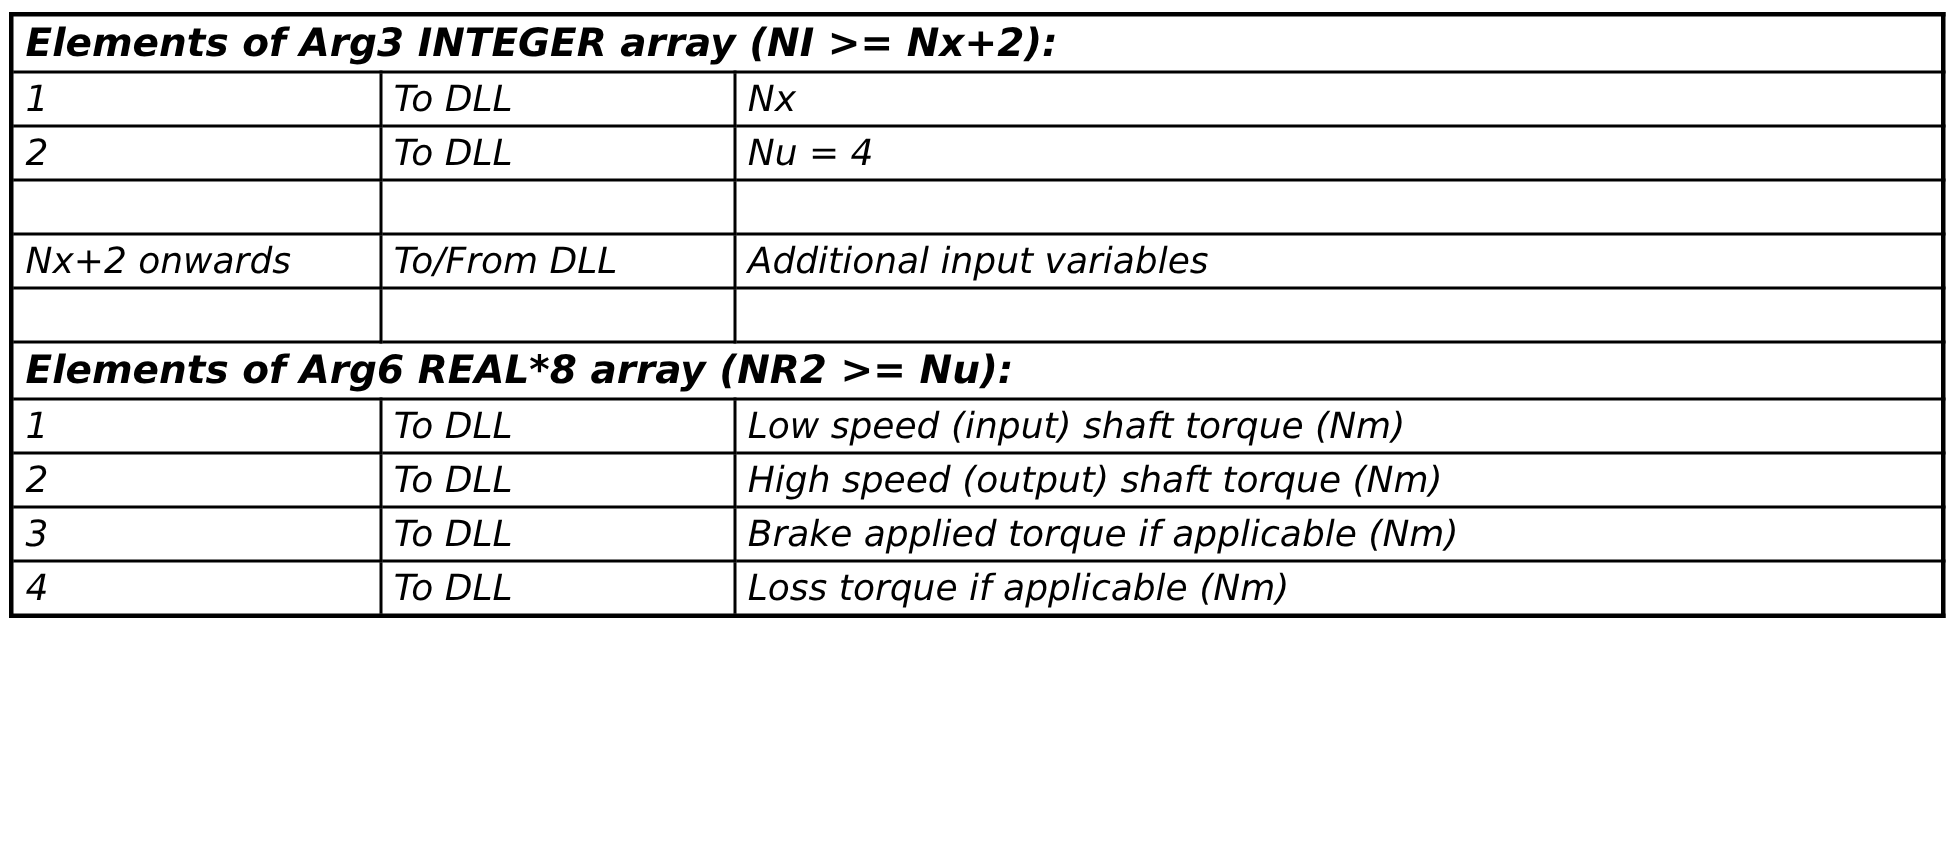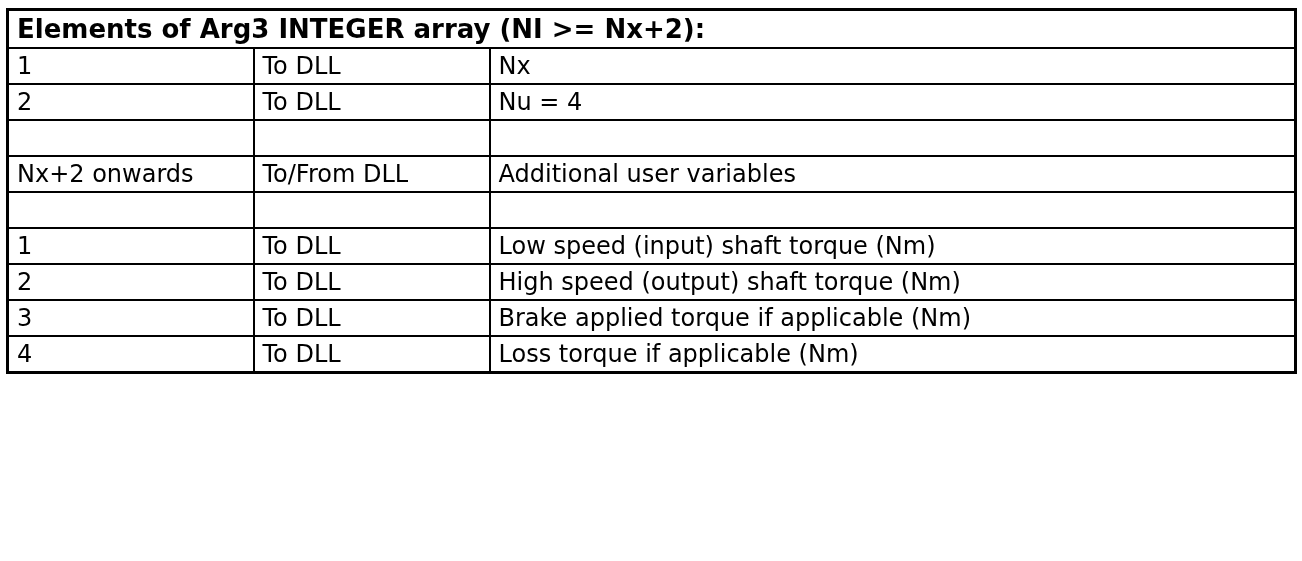--- a/index.html
+++ b/index.html
@@ -22,20 +22,21 @@
   }
   table.dll-table td {
     border: 2px solid #000000;
     font-size: 24px;
     line-height: 28px;
     padding: 3px 8px 3px 8px;
     height: 28px;
     vertical-align: top;
     white-space: pre-line;
     overflow: hidden;
+    font-style: italic;
   }
   table.dll-table td.hdr {
     font-weight: bold;
     font-size: 26px;
     line-height: 30px;
     height: 30px;
     white-space: nowrap;
   }
   col.c1 { width: 246px; }
   col.c2 { width: 236px; }
@@ -68,28 +69,31 @@
       </tr>
       <tr>
         <td></td>
         <td></td>
         <td></td>
       </tr>
 
       <tr>
         <td>Nx+2 onwards</td>
         <td>To/From DLL</td>
-        <td>Additional user variables</td>
+        <td>Additional input variables</td>
       </tr>
       <tr>
         <td></td>
         <td></td>
         <td></td>
       </tr>
 
+      <tr>
+        <td colspan="3" class="hdr">Elements of Arg6 REAL*8 array (NR2 &gt;= Nu):</td>
+      </tr>
       <tr>
         <td>1</td>
         <td>To DLL</td>
         <td>Low speed (input) shaft torque (Nm)</td>
       </tr>
       <tr>
         <td>2</td>
         <td>To DLL</td>
         <td>High speed (output) shaft torque (Nm)</td>
       </tr>

